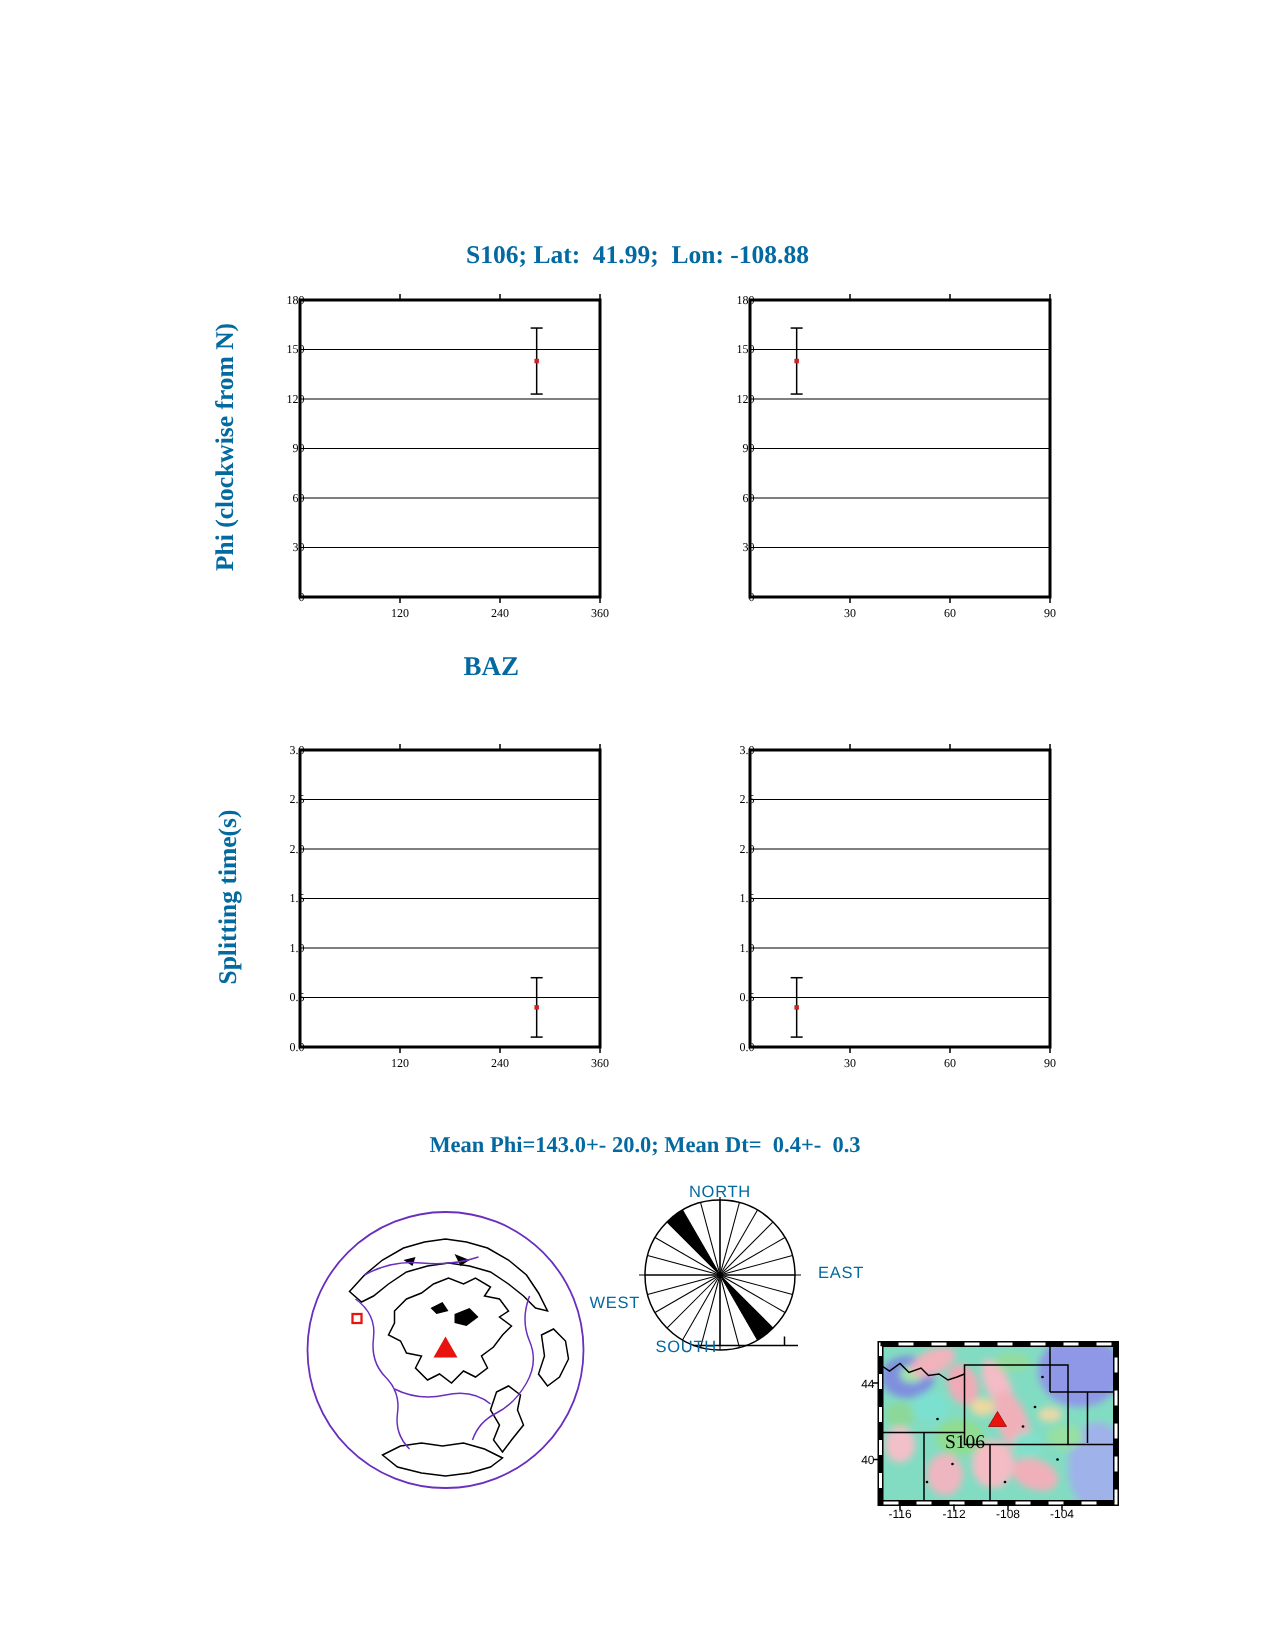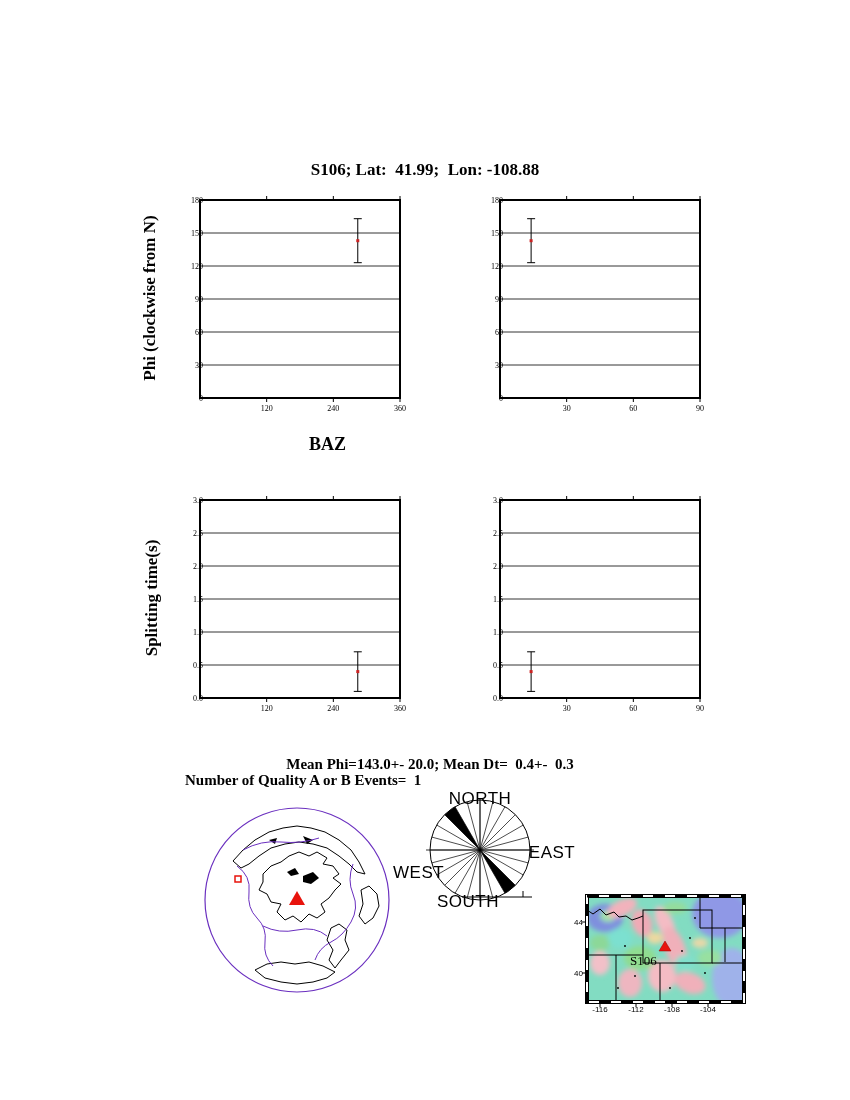--- a/index.html
+++ b/index.html
@@ -1,24 +1,24 @@
 <!DOCTYPE html>
 <html><head>
 <meta charset="utf-8">
 <style>
   html,body{margin:0;padding:0;background:#fff;}
   .page{position:relative;width:784px;height:1100px;background:#ffffff;overflow:hidden;
-        font-family:"Liberation Serif",serif;color:#000000;}
+        font-family:"Liberation Serif",serif;color:#0369a1;}
   .abs{position:absolute;}
   .title{font-weight:bold;font-size:17px;text-align:center;white-space:pre;}
   .rowlab{font-weight:bold;font-size:17px;text-align:center;white-space:nowrap;
           transform:rotate(-90deg);transform-origin:center;}
   .xaxtitle{font-weight:bold;font-size:18px;text-align:right;white-space:pre;}
   .stats{font-weight:bold;font-size:15px;white-space:pre;margin-top:15px;}
-  .compass{font-family:"Liberation Sans",sans-serif;font-size:17px;letter-spacing:.5px;}
+  .compass{font-family:"Liberation Sans",sans-serif;font-size:11px;letter-spacing:.5px;}
   svg{display:block;}
   svg text{font-family:"Liberation Serif",serif;fill:#000;}
   svg text.sans{font-family:"Liberation Sans",sans-serif;}
 </style>
 </head>
 <body>
 
 <div class="page">
 
   <div class="abs title" style="left:200px;top:160px;width:450px;">S106; Lat:  41.99;  Lon: -108.88</div>
@@ -135,21 +135,20 @@
       <text x="226" y="217" text-anchor="middle" font-size="8" class="tick">90</text>
       <line x1="57.111111111111114" y1="157.8" x2="57.111111111111114" y2="197.4" stroke="#000000" stroke-width="1"></line>
       <line x1="53.111111111111114" y1="157.8" x2="61.111111111111114" y2="157.8" stroke="#000000" stroke-width="1"></line>
       <line x1="53.111111111111114" y1="197.4" x2="61.111111111111114" y2="197.4" stroke="#000000" stroke-width="1"></line>
       <rect x="55.611111111111114" y="176.1" width="3" height="3" fill="#cc2222"></rect>
     </svg>
 
   <div class="abs xaxtitle" style="left:246px;top:434px;width:100px;">BAZ</div>
 
   <div class="abs stats" style="left:180px;top:741px;width:500px;text-align:center;">Mean Phi=143.0+- 20.0; Mean Dt=  0.4+-  0.3</div>
-  <div class="abs stats" style="left:185px;top:757px;">Number of Quality A or B Events=  1</div>
 
   <svg class="abs" style="left:203px;top:806px;" width="190" height="190" viewBox="0 0 190 190">
     <circle cx="94" cy="94" r="92" fill="none" stroke="#6a2fbf" stroke-width="1.2"></circle>
 
     <g stroke="#000" stroke-width="1" fill="none">
       <polygon points="30,55 40,44 52,34 66,26 80,22 94,20 108,22 122,26 136,34 148,44 156,56 162,68 154,66 146,58 136,50 124,42 110,38 96,36 82,38 68,42 56,50 46,58 38,62"></polygon>
       <polygon points="60,68 68,60 78,56 86,50 96,46 106,50 114,46 124,52 120,58 130,60 136,68 130,72 138,78 132,84 126,92 118,98 122,106 114,112 106,108 98,116 90,110 82,114 74,106 78,98 68,96 64,88 56,84 60,76"></polygon>
       <polygon points="128,122 136,118 144,124 142,134 146,144 138,154 132,162 126,154 130,144 124,134"></polygon>
       <polygon points="158,84 166,80 174,88 176,100 170,112 162,118 156,110 160,98"></polygon>
       <polygon points="52,164 64,158 78,156 92,158 106,156 120,160 132,166 124,172 110,176 94,178 78,176 62,172"></polygon>
@@ -200,21 +199,21 @@
       <line x1="80" y1="60" x2="54.99999999999998" y2="16.698729810778083" stroke="#000" stroke-width="0.7"></line>
       <line x1="80" y1="60" x2="67.05904774487396" y2="11.703708685546587" stroke="#000" stroke-width="0.7"></line>
       <path d="M80,60 L115.35533905932738,95.35533905932738 A50,50 0 0 1 105,103.30127018922194 Z" fill="#000000"></path>
       <path d="M80,60 L44.644660940672615,24.64466094067263 A50,50 0 0 1 54.99999999999998,16.698729810778083 Z" fill="#000000"></path>
       <line x1="62" y1="107" x2="132" y2="107" stroke="#000" stroke-width="1"></line>
       <line x1="123" y1="101" x2="123" y2="107" stroke="#000" stroke-width="1"></line>
     </svg>
   <div class="abs compass" style="left:440px;top:789px;width:80px;text-align:center;">NORTH</div>
   <div class="abs compass" style="left:437px;top:892px;width:80px;text-align:left;">SOUTH</div>
   <div class="abs compass" style="left:393px;top:863px;width:48px;text-align:left;">WEST</div>
-  <div class="abs compass" style="left:528px;top:843px;width:48px;text-align:center;">EAST</div>
+  <div class="abs compass" style="left:528px;top:843px;width:48px;text-align:right;">EAST</div>
 
   <svg class="abs" style="left:570px;top:888px;" width="205" height="135" viewBox="0 0 205 135">
     <defs>
       <filter id="blur" x="-40%" y="-40%" width="180%" height="180%">
         <feGaussianBlur stdDeviation="2.5"></feGaussianBlur>
       </filter>
       <clipPath id="mapclip">
           <rect x="17" y="8" width="157" height="106"></rect>
         </clipPath>
     </defs>

